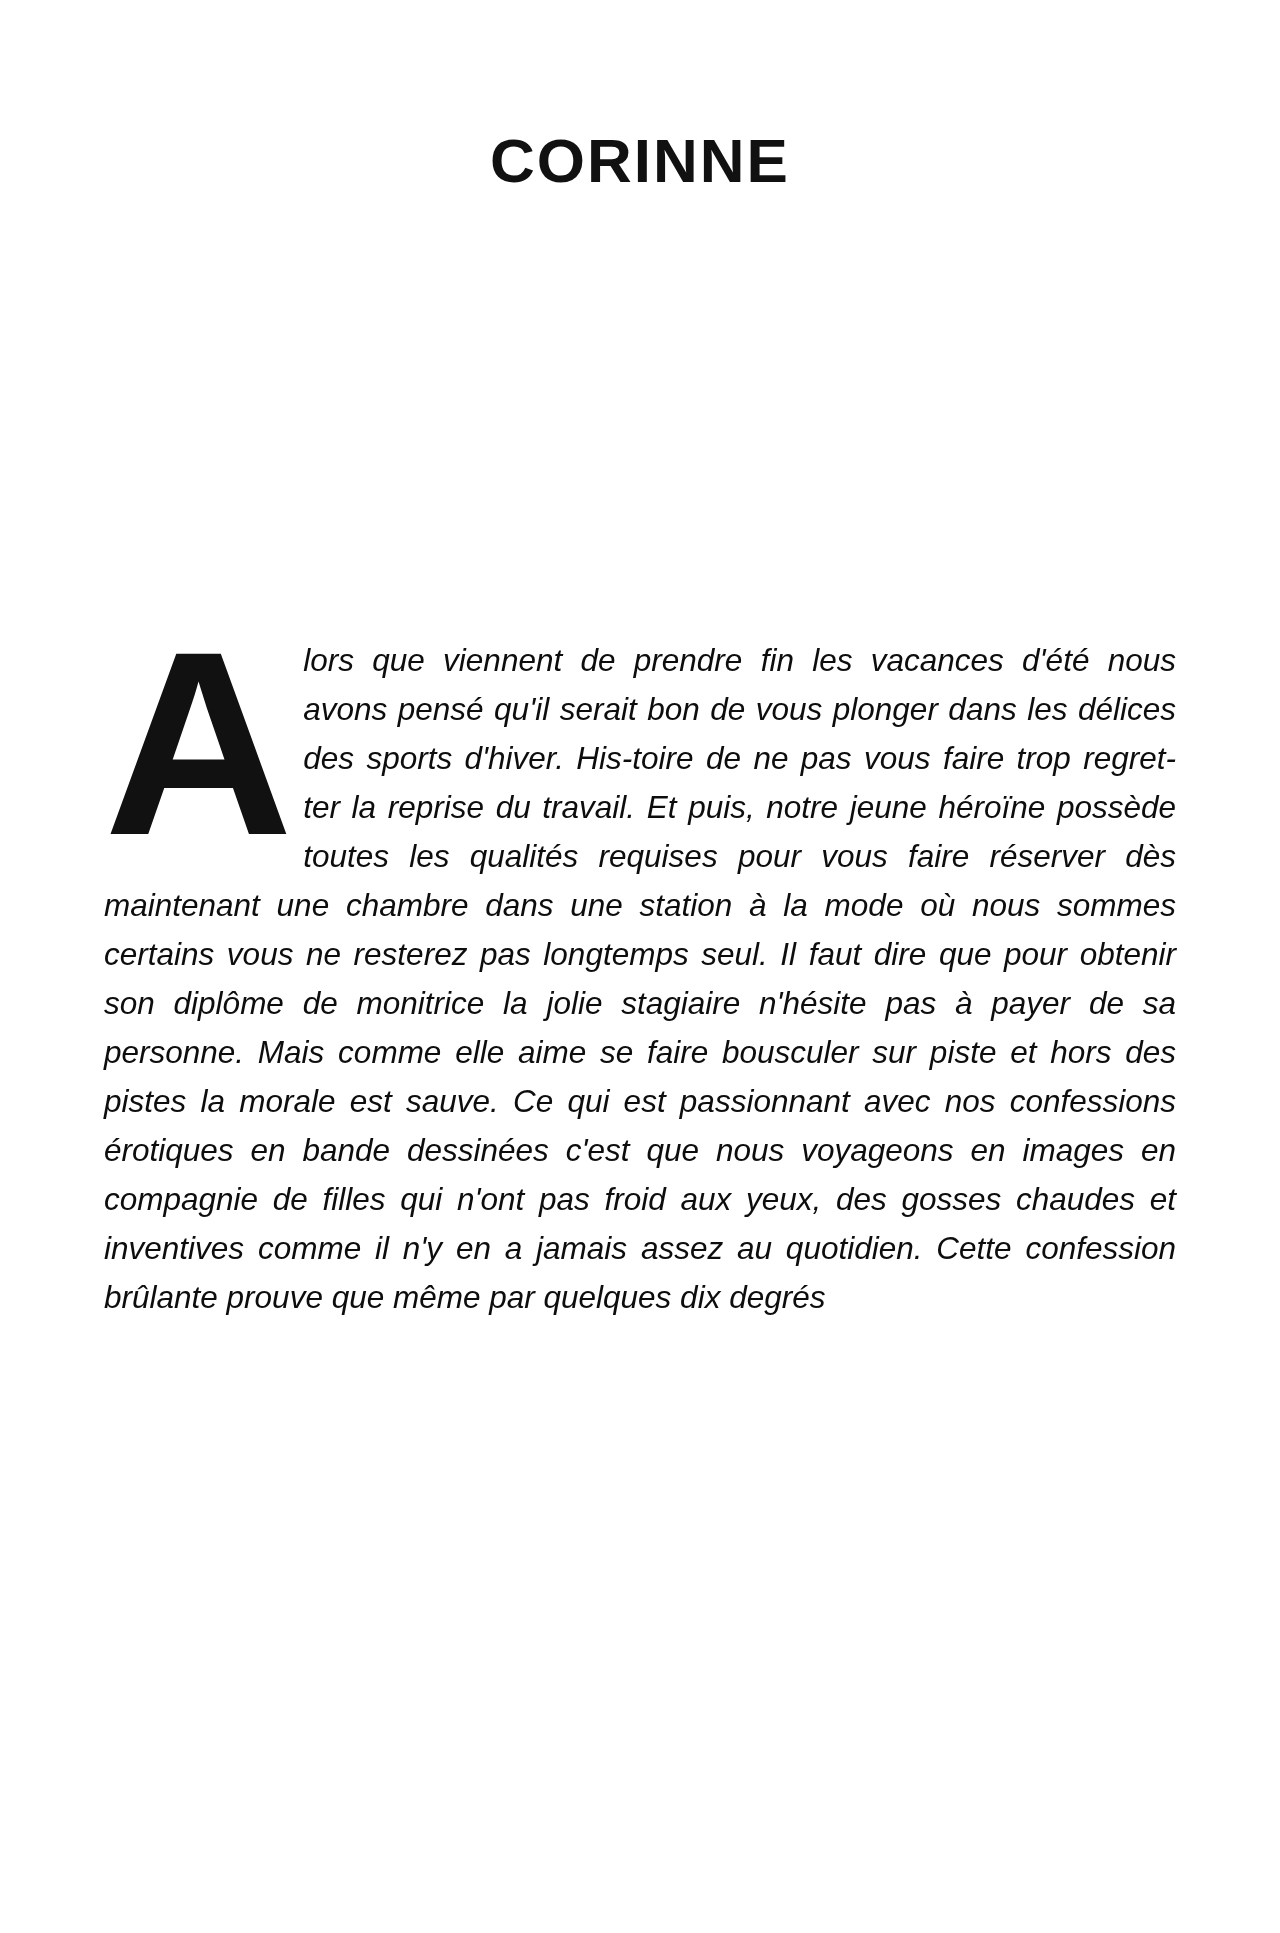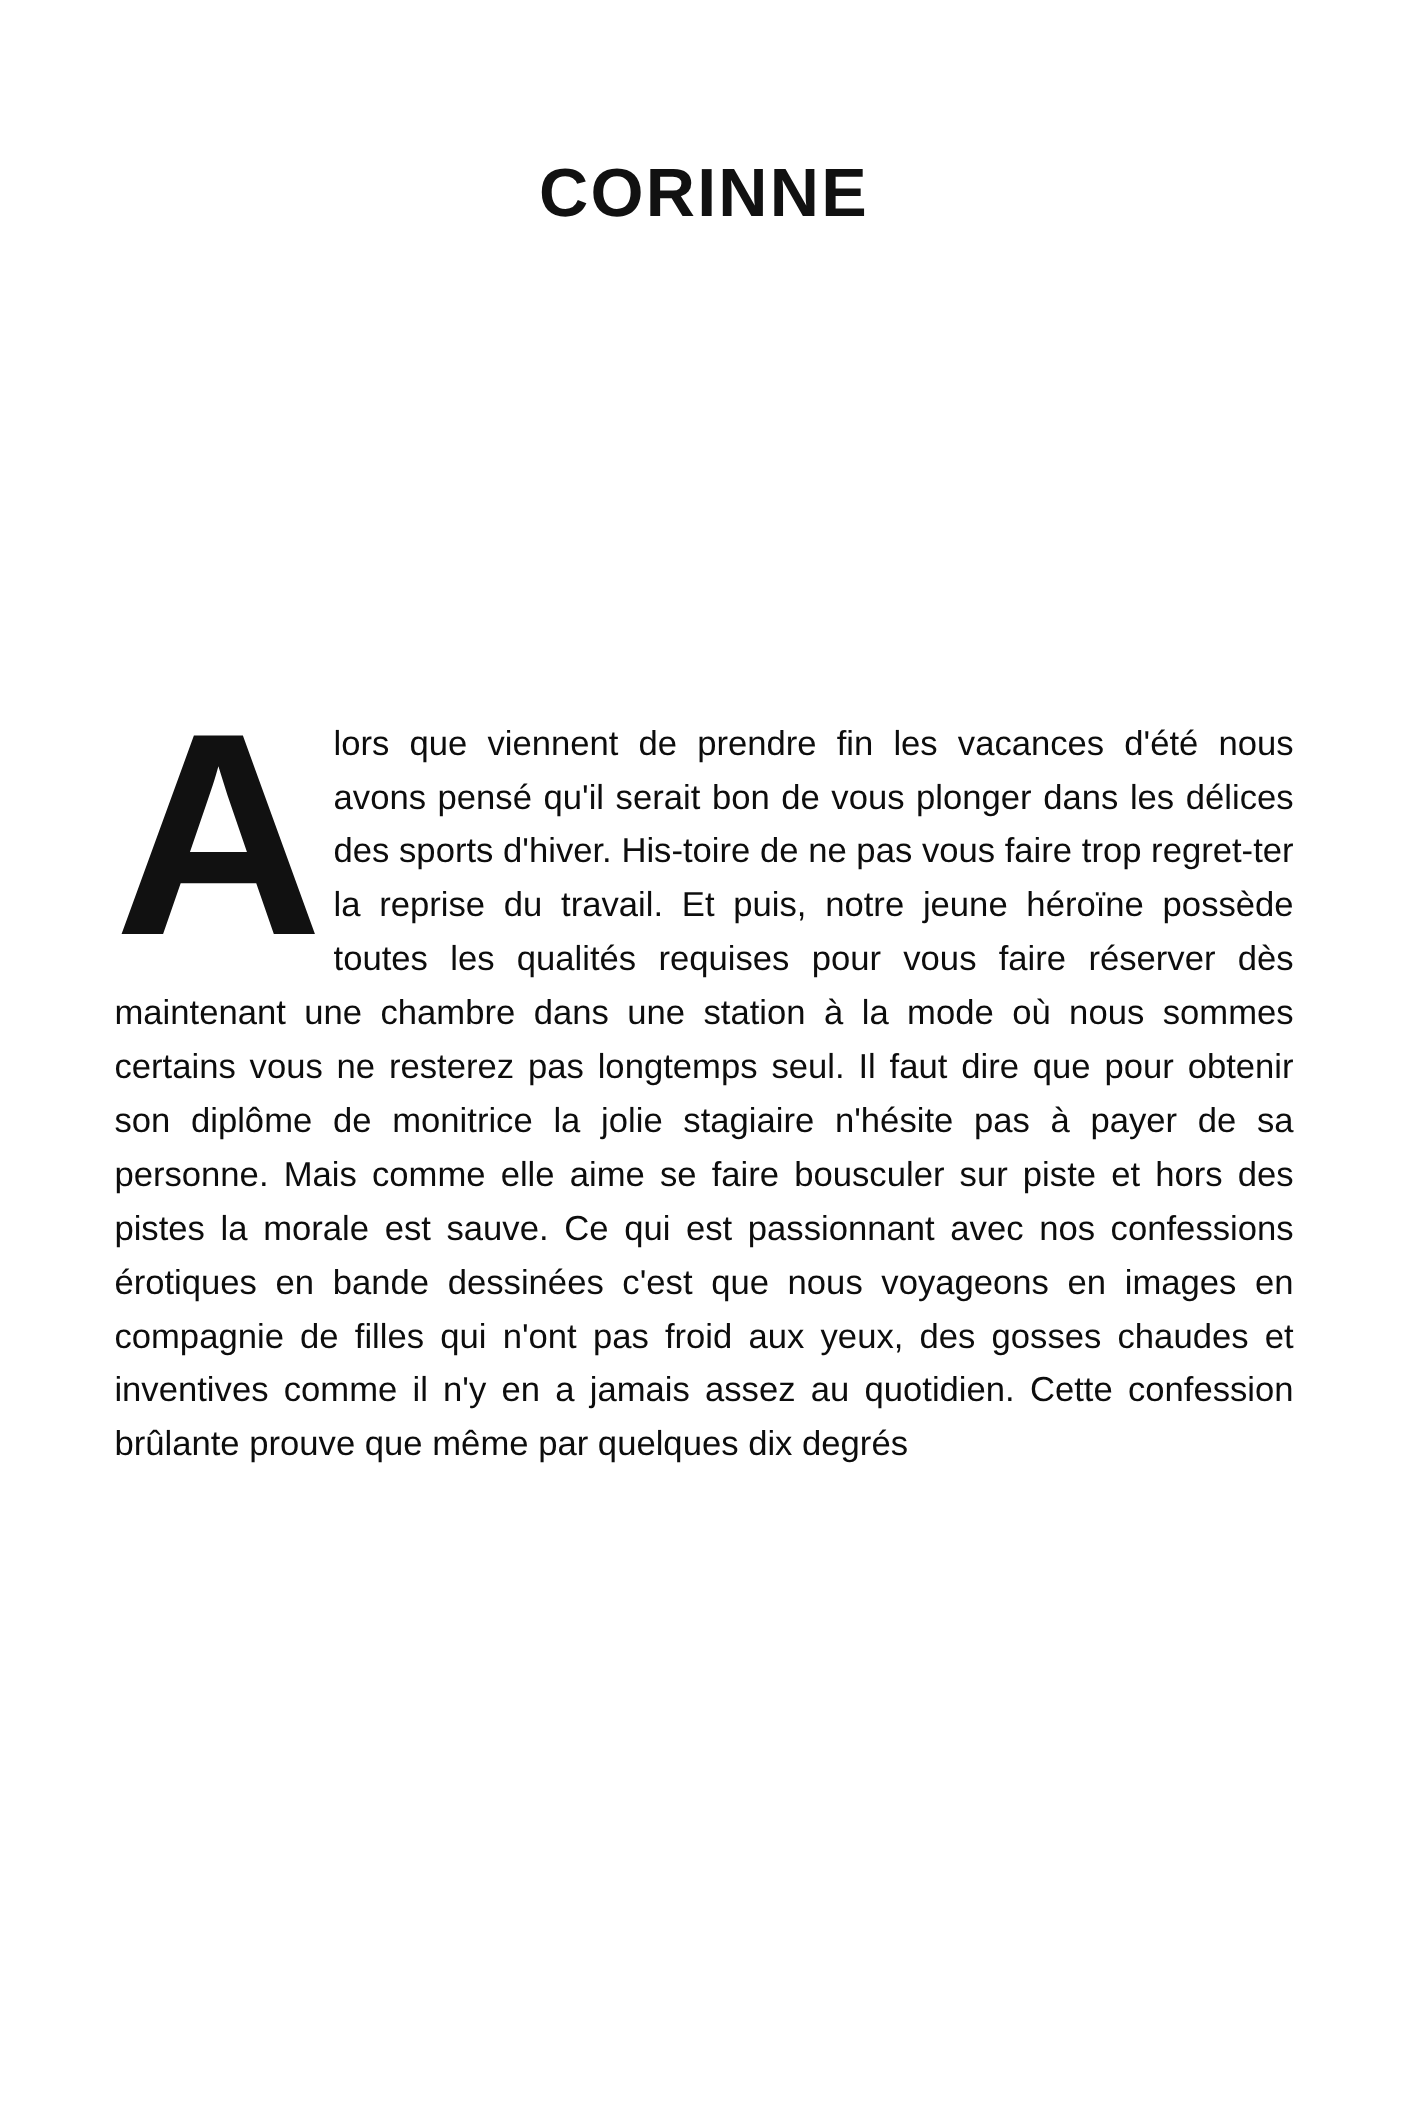--- a/index.html
+++ b/index.html
@@ -13,21 +13,20 @@
     font-family: "Liberation Sans", sans-serif;
     color: #000000;
     overflow: hidden;
   }
   .page {
     position: relative;
     width: 1280px;
     height: 1471px;
     background: #ffffff;
     box-sizing: border-box;
-    margin-top: 15px;
   }
   .title {
     position: absolute;
     top: 88px;
     left: 0;
     width: 1280px;
     text-align: center;
     font-weight: bold;
     font-size: 62px;
     letter-spacing: 2px;
@@ -51,20 +50,21 @@
     font-weight: bold;
     font-size: 262px;
     line-height: 0.78;
     margin: 6px 16px 0 0;
     letter-spacing: -6px;
     color: #111111;
     font-family: "Liberation Sans", sans-serif;
   }
   .body-text p {
     margin: 0;
+    font-style: italic;
   }
 </style>
 </head>
 <body>
 
 <div class="page">
 
   <h1 class="title">CORINNE</h1>
 
   <div class="body-text">

